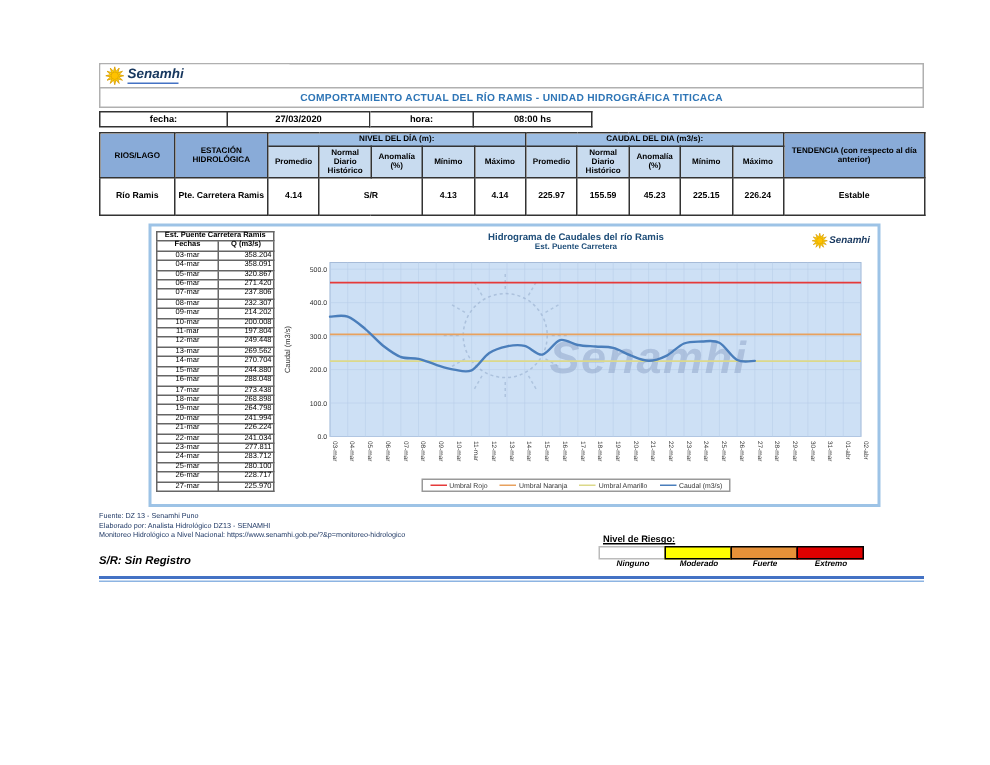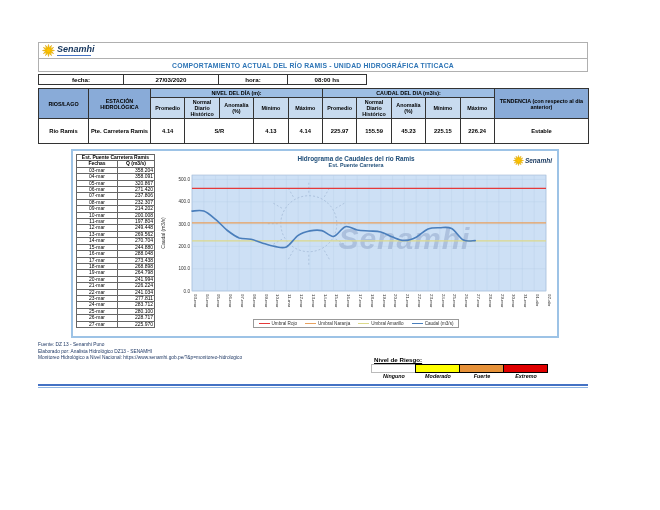--- a/index.html
+++ b/index.html
@@ -1,18 +1,18 @@
 <!DOCTYPE html>
 <html><head>
 <meta charset="utf-8">
 <style>
   html,body{margin:0;padding:0;background:#fff;}
   body{font-family:"Liberation Sans",sans-serif;color:#000;}
   .page{position:relative;width:660px;height:510px;background:#fff;overflow:hidden;}
-  .doc{position:absolute;left:38px;top:42px;width:550px;}
+  .doc{position:absolute;left:66px;top:42px;width:550px;}
 
   
   .topbar{display:flex;align-items:stretch;height:15px;border:1px solid #b0b0b0;border-bottom:none;background:#fff;}
   .logo-cell{display:flex;align-items:center;gap:2px;padding:0 3px;background:#fff;width:120px;}
   .logo-text-wrap{display:flex;flex-direction:column;line-height:1;}
   .logo-text{font-style:italic;font-weight:bold;font-size:9px;color:#17375E;}
   .logo-underline{height:1px;background:#4472C4;margin-top:1px;width:34px;}
   .top-spacer{flex:1;}
   .zonal-cell{width:128px;background:#8DB4E2;color:#17375E;font-weight:bold;font-size:8px;display:flex;align-items:center;justify-content:center;}
 
@@ -389,20 +389,21 @@
             </span>
           </div>
       </div>
     </div>
 
     <div class="footer-row">
       <div class="footnotes">
         <div class="fn">Fuente: DZ 13 - Senamhi Puno</div>
         <div class="fn">Elaborado por: Analista Hidrológico DZ13 - SENAMHI</div>
         <div class="fn">Monitoreo Hidrológico a Nivel Nacional: https://www.senamhi.gob.pe/?&amp;p=monitoreo-hidrologico</div>
+        <div class="sr-note">S/R: Sin Registro</div>
       </div>
       <div class="risk">
         <div class="risk-title">Nivel de Riesgo:</div>
         <div class="risk-bar" id="risk-bar">
             <div class="risk-seg none" style="background: rgb(255, 255, 255);"></div>
             <div class="risk-seg" style="background: rgb(255, 255, 0);"></div>
             <div class="risk-seg" style="background: rgb(230, 145, 56);"></div>
             <div class="risk-seg" style="background: rgb(224, 0, 0);"></div>
           </div>
         <div class="risk-labels" id="risk-labels">

